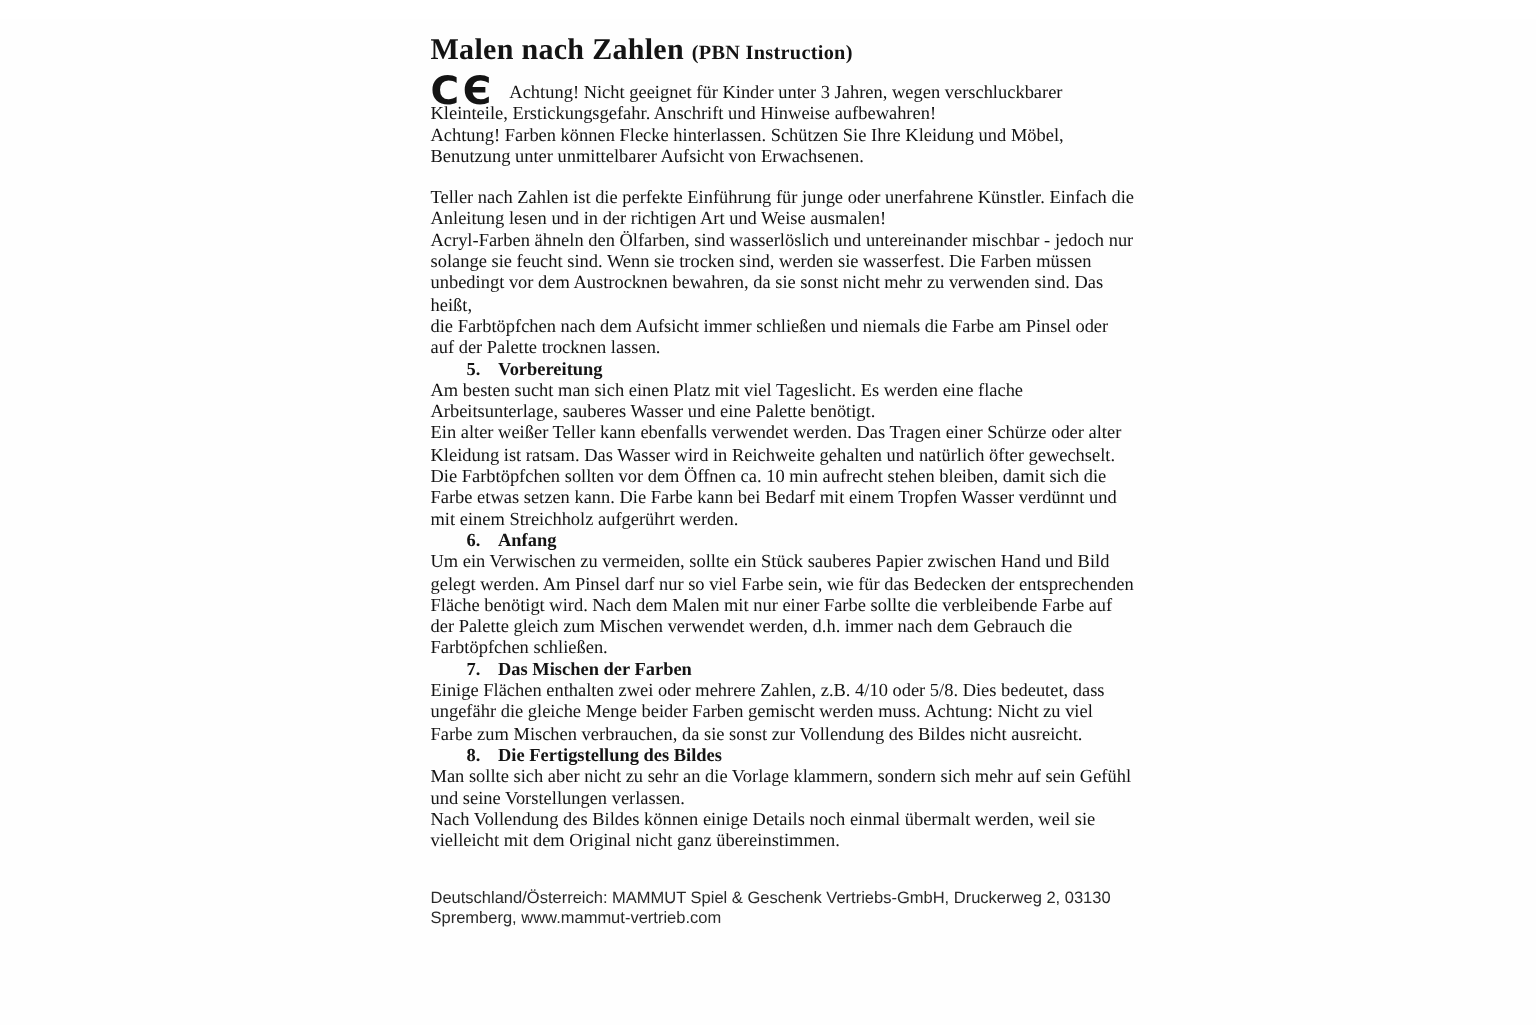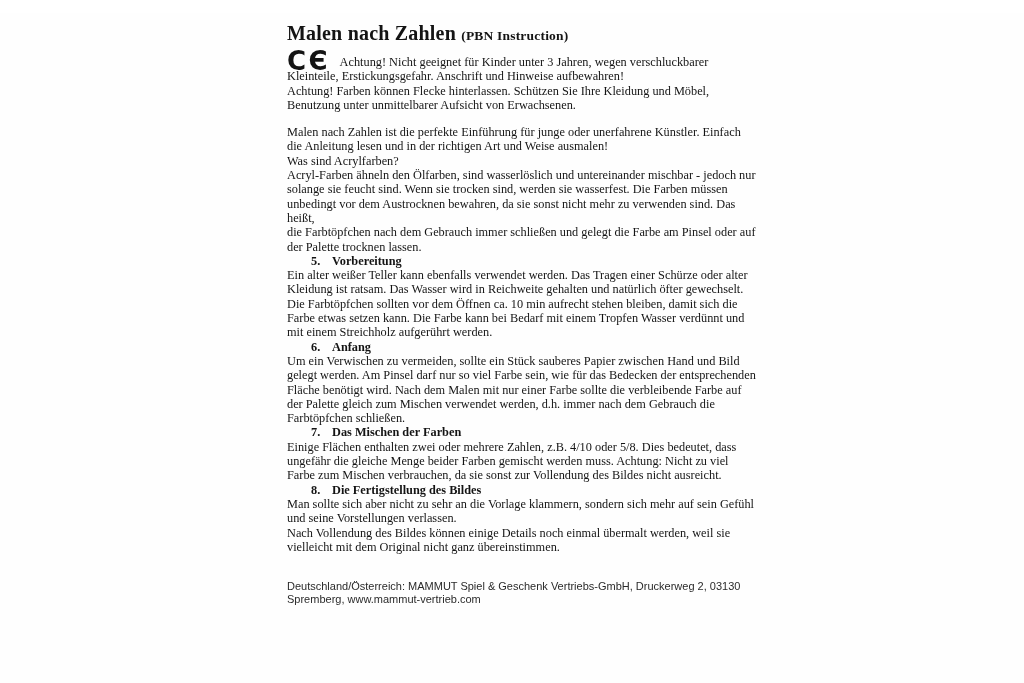--- a/index.html
+++ b/index.html
@@ -80,31 +80,29 @@
       <span class="ce-mark">CЄ</span>
       <span>Achtung! Nicht geeignet für Kinder unter 3 Jahren, wegen verschluckbarer Kleinteile, Erstickungsgefahr. Anschrift und Hinweise aufbewahren!</span>
     </p>
     <p class="body-text">
       <b>Achtung!</b><span> Farben können Flecke hinterlassen. Schützen Sie Ihre Kleidung und Möbel, Benutzung unter unmittelbarer Aufsicht von Erwachsenen.</span>
     </p>
 
     <div class="gap"></div>
 
     <p class="body-text">
-      <b>Malen nach Zahlen ist die perfekte Einführung für junge oder unerfahrene Künstler. Einfach die Anleitung lesen und in der richtigen Art und Weise ausmalen!</b>
-    </p>
-    <p class="body-text">
-      <b>Was sind Acrylfarben?</b>
+      <b>Teller nach Zahlen ist die perfekte Einführung für junge oder unerfahrene Künstler. Einfach die Anleitung lesen und in der richtigen Art und Weise ausmalen!</b>
     </p>
     <p class="body-text">Acryl-Farben ähneln den Ölfarben, sind wasserlöslich und untereinander mischbar - jedoch nur solange sie feucht sind. Wenn sie trocken sind, werden sie wasserfest. Die Farben müssen unbedingt vor dem Austrocknen bewahren, da sie sonst nicht mehr zu verwenden sind. Das heißt,</p>
-    <p class="body-text">die Farbtöpfchen nach dem Gebrauch immer schließen und gelegt die Farbe am Pinsel oder auf der Palette trocknen lassen.</p>
+    <p class="body-text">die Farbtöpfchen nach dem Aufsicht immer schließen und niemals die Farbe am Pinsel oder auf der Palette trocknen lassen.</p>
 
     <p class="body-text sec-heading">
       <span class="sec-num">5.</span><span>Vorbereitung</span>
     </p>
+    <p class="body-text">Am besten sucht man sich einen Platz mit viel Tageslicht. Es werden eine flache Arbeitsunterlage, sauberes Wasser und eine Palette benötigt.</p>
     <p class="body-text">Ein alter weißer Teller kann ebenfalls verwendet werden. Das Tragen einer Schürze oder alter Kleidung ist ratsam. Das Wasser wird in Reichweite gehalten und natürlich öfter gewechselt. Die Farbtöpfchen sollten vor dem Öffnen ca. 10 min aufrecht stehen bleiben, damit sich die Farbe etwas setzen kann. Die Farbe kann bei Bedarf mit einem Tropfen Wasser verdünnt und mit einem Streichholz aufgerührt werden.</p>
 
     <p class="body-text sec-heading">
       <span class="sec-num">6.</span><span>Anfang</span>
     </p>
     <p class="body-text">Um ein Verwischen zu vermeiden, sollte ein Stück sauberes Papier zwischen Hand und Bild gelegt werden. Am Pinsel darf nur so viel Farbe sein, wie für das Bedecken der entsprechenden Fläche benötigt wird. Nach dem Malen mit nur einer Farbe sollte die verbleibende Farbe auf der Palette gleich zum Mischen verwendet werden, d.h. immer nach dem Gebrauch die Farbtöpfchen schließen.</p>
 
     <p class="body-text sec-heading">
       <span class="sec-num">7.</span><span>Das Mischen der Farben</span>
     </p>

